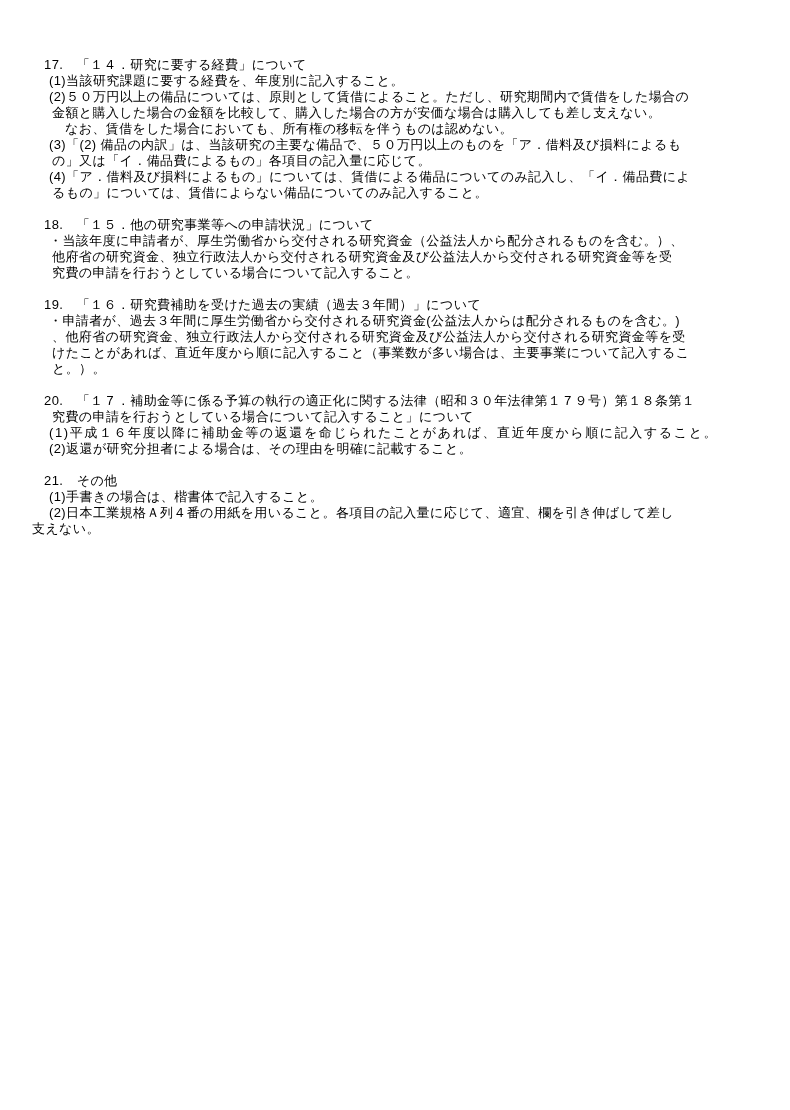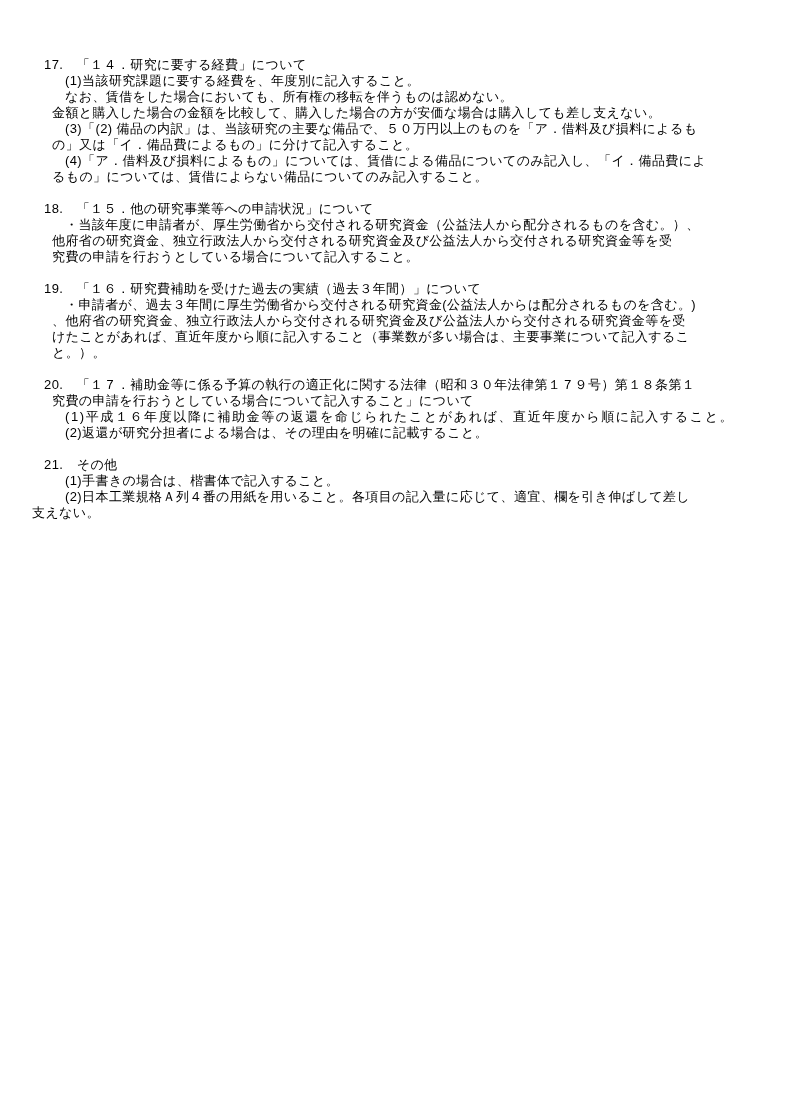--- a/index.html
+++ b/index.html
@@ -24,40 +24,41 @@
   .sec + .sec { margin-top: 16px; }
   .ln {
     font-size: 13px;
     line-height: 16px;
     letter-spacing: 0.4px;
     white-space: pre;
     color: #000000;
   }
   
   .i0 { padding-left: 44px; }  
-  .i1 { padding-left: 49px; margin-left: 16px; }  
+  .i1 { padding-left: 49px; }  
   .i2 { padding-left: 52px; }  
   .i3 { padding-left: 65px; }  
   .i4 { padding-left: 32px; }  
   
   .sp { letter-spacing: 1.6px; }
 </style>
 </head>
 <body>
 
 <div class="page">
   <div class="doc">
 
     <div class="sec">
       <div class="ln i0">17.　「１４．研究に要する経費」について</div>
       <div class="ln i1">(1)当該研究課題に要する経費を、年度別に記入すること。</div>
+      <div class="ln i1">(2)５０万円以上の備品については、原則として賃借によること。ただし、研究期間内で賃借をした場合の</div>
+      <div class="ln i2">金額と購入した場合の金額を比較して、購入した場合の方が安価な場合は購入しても差し支えない。</div>
       <div class="ln i3">なお、賃借をした場合においても、所有権の移転を伴うものは認めない。</div>
-      <div class="ln i2">金額と購入した場合の金額を比較して、購入した場合の方が安価な場合は購入しても差し支えない。</div>
       <div class="ln i1">(3)「(2) 備品の内訳」は、当該研究の主要な備品で、５０万円以上のものを「ア．借料及び損料によるも</div>
-      <div class="ln i2">の」又は「イ．備品費によるもの」に分けて記入すること。</div>
+      <div class="ln i2">の」又は「イ．備品費によるもの」各項目の記入量に応じて。</div>
       <div class="ln i1">(4)「ア．借料及び損料によるもの」については、賃借による備品についてのみ記入し、「イ．備品費によ</div>
       <div class="ln i2">るもの」については、賃借によらない備品についてのみ記入すること。</div>
     </div>
 
     <div class="sec">
       <div class="ln i0">18.　「１５．他の研究事業等への申請状況」について</div>
       <div class="ln i1">・当該年度に申請者が、厚生労働省から交付される研究資金（公益法人から配分されるものを含む。）、</div>
       <div class="ln i2">他府省の研究資金、独立行政法人から交付される研究資金及び公益法人から交付される研究資金等を受</div>
       <div class="ln i2">究費の申請を行おうとしている場合について記入すること。</div>
     </div>

